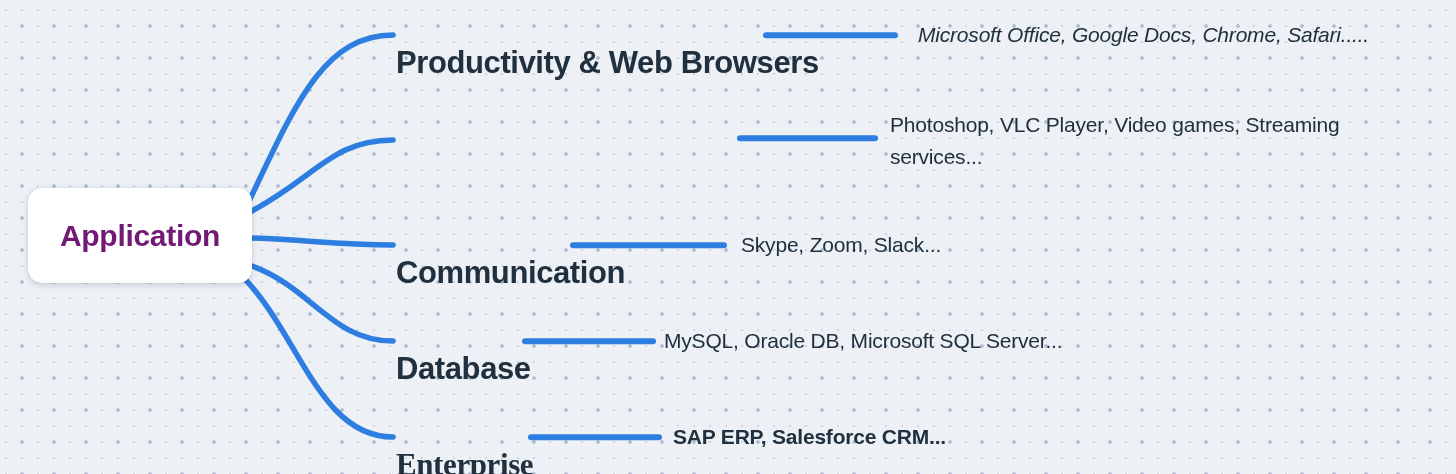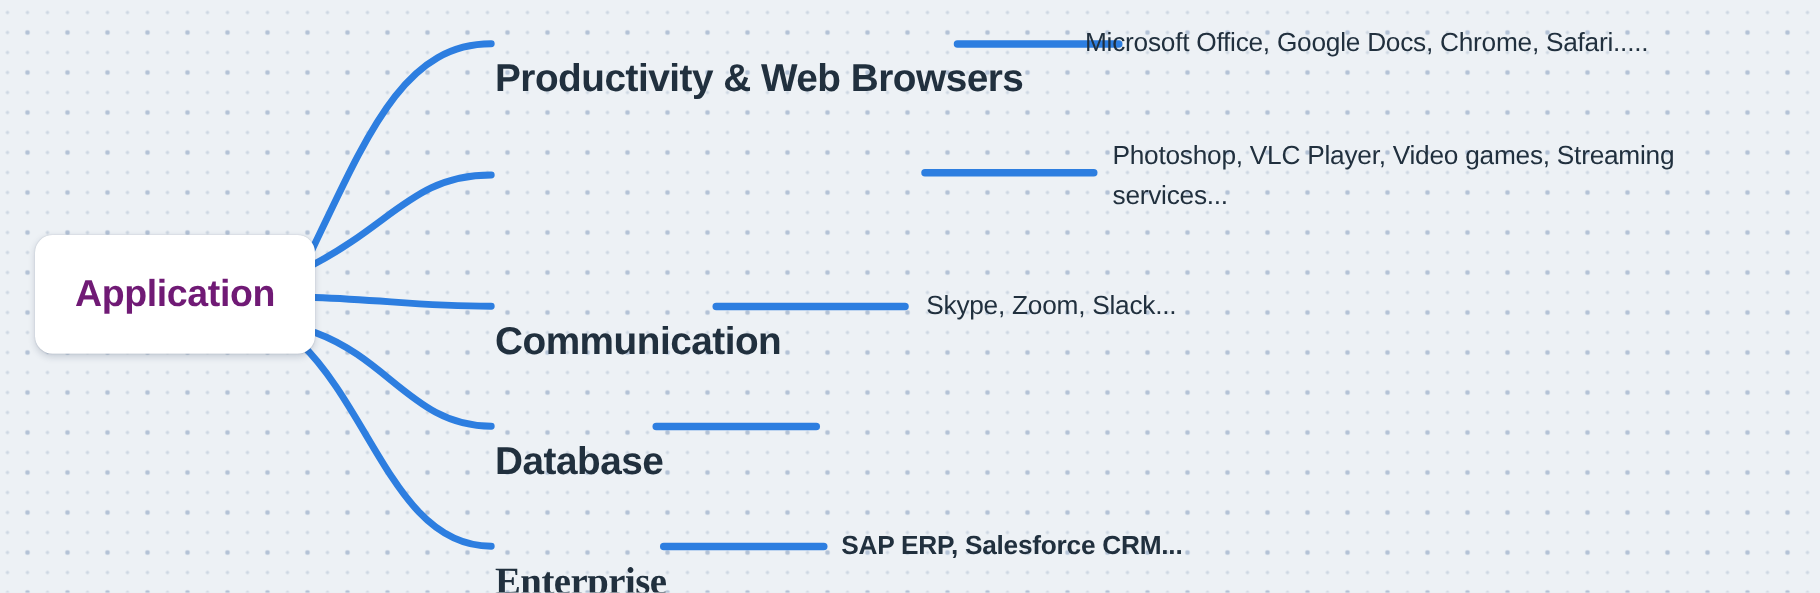--- a/index.html
+++ b/index.html
@@ -90,29 +90,30 @@
     <path d="M 252 266 C 312 288, 332 341, 393 341"></path>
     <path d="M 240 274 C 298 330, 318 437, 393 437"></path>
   </svg>
 
   <div class="root-node">
     <span class="root-label">Application</span>
   </div>
 
   <div class="branch-label" style="left:396px;top:35px;">Productivity &amp; Web Browsers</div>
   <div class="h-line" style="left:763px;top:35px;width:135px;"></div>
-  <div class="leaf-text" style="left:868px;top:35px;">Microsoft Office, Google Docs, Chrome, Safari.....</div>
+  <div class="leaf-text" style="left:918px;top:35px;font-style:italic;">Microsoft Office, Google Docs, Chrome, Safari.....</div>
 
   <div class="h-line" style="left:737px;top:138px;width:141px;"></div>
   <div class="leaf-text wrap" style="left:890px;top:141px;">Photoshop, VLC Player, Video games, Streaming services...</div>
 
   <div class="branch-label" style="left:396px;top:245px;">Communication</div>
   <div class="h-line" style="left:570px;top:245px;width:157px;"></div>
   <div class="leaf-text" style="left:741px;top:245px;">Skype, Zoom, Slack...</div>
 
   <div class="branch-label" style="left:396px;top:341px;">Database</div>
   <div class="h-line" style="left:522px;top:341px;width:134px;"></div>
+  <div class="leaf-text" style="left:664px;top:341px;">MySQL, Oracle DB, Microsoft SQL Server...</div>
 
   <div class="branch-label" style="left:396px;top:437px;font-family:Liberation Serif, serif;">Enterprise</div>
   <div class="h-line" style="left:528px;top:437px;width:134px;"></div>
   <div class="leaf-text" style="left:673px;top:437px;font-weight:bold;">SAP ERP, Salesforce CRM...</div>
 
 </div>
 
 </body></html>

